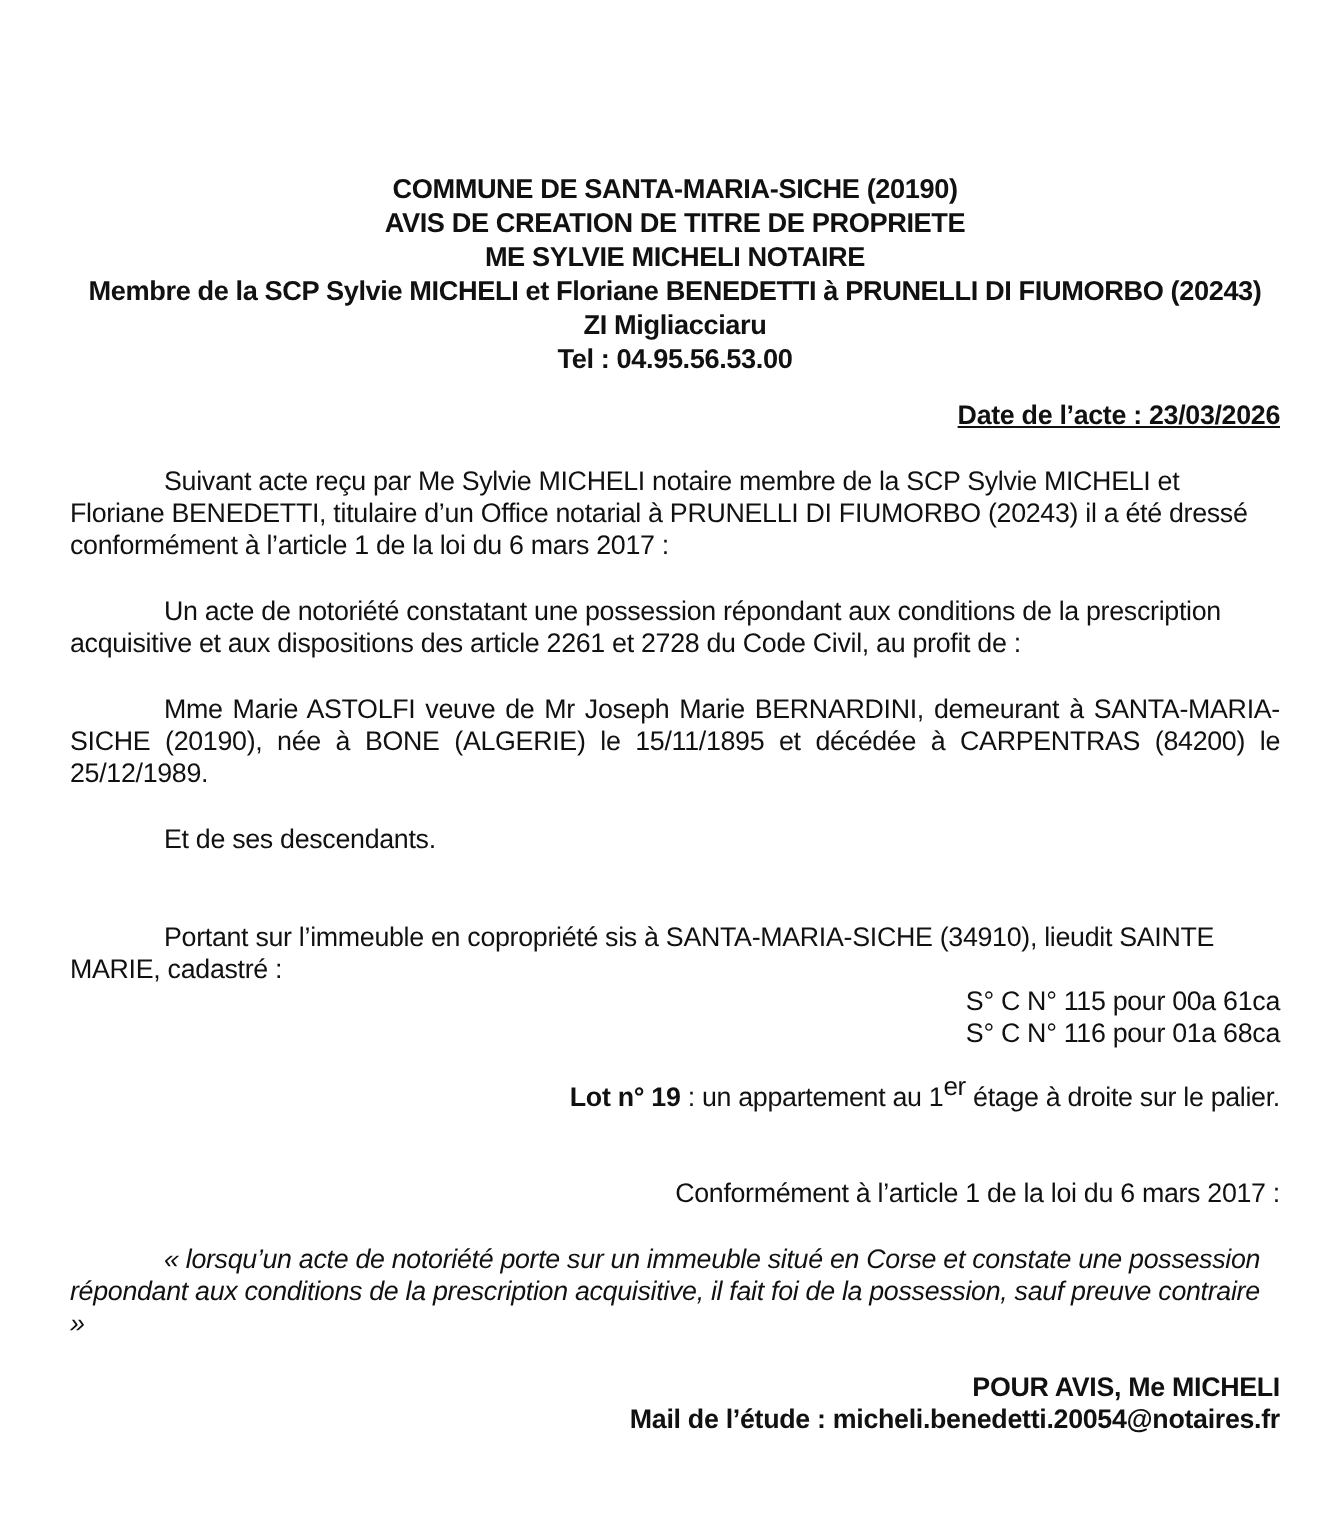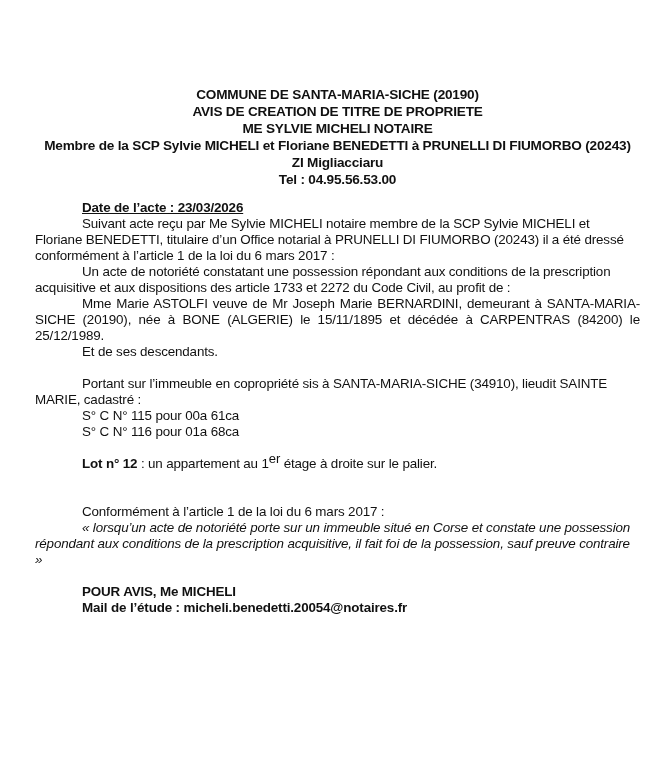--- a/index.html
+++ b/index.html
@@ -4,22 +4,22 @@
 <style>
   html, body { margin: 0; padding: 0; background: #ffffff; }
   body {
     width: 672px; height: 767px; position: relative; overflow: hidden;
     font-family: "Liberation Sans", sans-serif; color: #111111;
   }
   .page { position: absolute; left: 35px; top: 86px; width: 605px; }
   .header { text-align: center; font-weight: bold; font-size: 13.6px; line-height: 17px; letter-spacing: -0.2px; }
   .header div { white-space: nowrap; }
   .body { margin-top: 12px; font-size: 13.4px; line-height: 16px; letter-spacing: -0.15px; }
-  .ind { text-indent: 47px; }
-  .pad { padding-left: 47px; }
+  .ind { text-indent: 47px; margin-top: 17px; }
+  .pad { padding-left: 47px; text-align: right; }
   .just { text-align: justify; }
   .u { text-decoration: underline; font-weight: bold; }
   .b { font-weight: bold; }
   .i { font-style: italic; }
   p { margin: 0; }
   .gap8 { height: 16px; }
   .gap24 { height: 32px; }
   sup { font-size: 13px; line-height: 0; }
 </style>
 </head>
@@ -31,29 +31,29 @@
     <div>AVIS DE CREATION DE TITRE DE PROPRIETE</div>
     <div>ME SYLVIE MICHELI NOTAIRE</div>
     <div>Membre de la SCP Sylvie MICHELI et Floriane BENEDETTI à PRUNELLI DI FIUMORBO (20243)</div>
     <div>ZI Migliacciaru</div>
     <div>Tel : 04.95.56.53.00</div>
   </div>
 
   <div class="body">
     <p class="pad"><span class="u">Date de l’acte : 23/03/2026</span></p>
     <p class="ind">Suivant acte reçu par Me Sylvie MICHELI notaire membre de la SCP Sylvie MICHELI et Floriane BENEDETTI, titulaire d’un Office notarial à PRUNELLI DI FIUMORBO (20243) il a été dressé conformément à l’article 1 de la loi du 6 mars 2017 :</p>
-    <p class="ind">Un acte de notoriété constatant une possession répondant aux conditions de la prescription acquisitive et aux dispositions des article 1733 et 2272 du Code Civil, au profit de :</p>
+    <p class="ind">Un acte de notoriété constatant une possession répondant aux conditions de la prescription acquisitive et aux dispositions des article 2261 et 2728 du Code Civil, au profit de :</p>
     <p class="ind just">Mme Marie ASTOLFI veuve de Mr Joseph Marie BERNARDINI, demeurant à SANTA-MARIA-SICHE (20190), née à BONE (ALGERIE) le 15/11/1895 et décédée à CARPENTRAS (84200) le 25/12/1989.</p>
     <p class="ind">Et de ses descendants.</p>
     <div class="gap8"></div>
     <p class="ind">Portant sur l’immeuble en copropriété sis à SANTA-MARIA-SICHE (34910), lieudit SAINTE MARIE, cadastré :</p>
     <p class="pad">S° C N° 115 pour 00a 61ca</p>
     <p class="pad">S° C N° 116 pour 01a 68ca</p>
     <div class="gap8"></div>
-    <p class="pad"><span class="b">Lot n° 12</span><span> : un appartement au 1</span><sup>er</sup><span> étage à droite sur le palier.</span></p>
+    <p class="pad"><span class="b">Lot n° 19</span><span> : un appartement au 1</span><sup>er</sup><span> étage à droite sur le palier.</span></p>
     <div class="gap24"></div>
     <p class="pad">Conformément à l’article 1 de la loi du 6 mars 2017 :</p>
     <p class="ind i">« lorsqu’un acte de notoriété porte sur un immeuble situé en Corse et constate une possession répondant aux conditions de la prescription acquisitive, il fait foi de la possession, sauf preuve contraire »</p>
     <div class="gap8"></div>
     <p class="pad b">POUR AVIS, Me MICHELI</p>
     <p class="pad b">Mail de l’étude : micheli.benedetti.20054@notaires.fr</p>
   </div>
 </div>
 
 </body></html>

